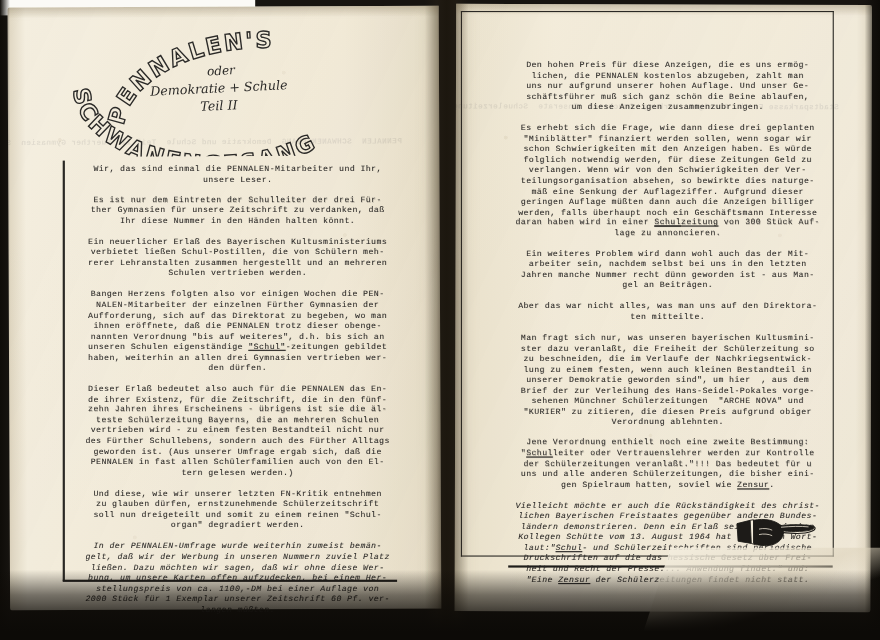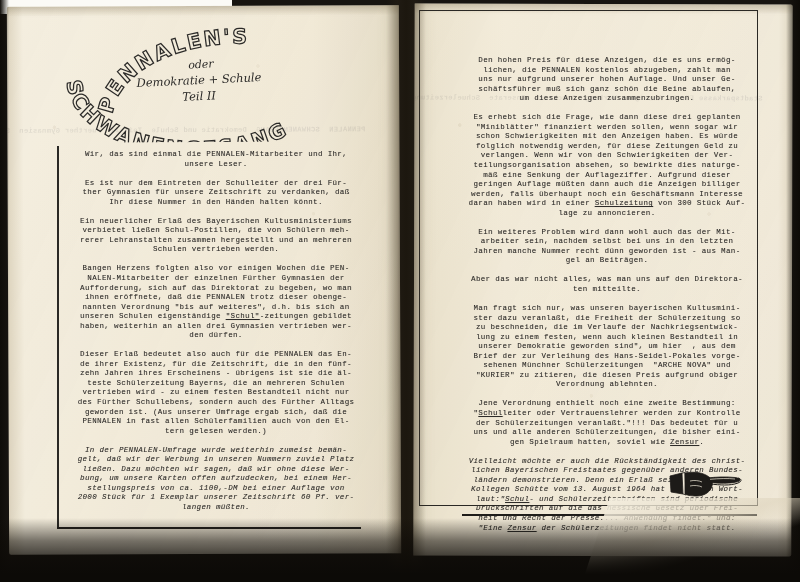--- a/index.html
+++ b/index.html
@@ -304,21 +304,24 @@
 unseren Schulen eigenständige <span style="text-decoration:underline">"Schul"</span>-zeitungen gebildet
 haben, weiterhin an allen drei Gymnasien vertrieben wer-
 den dürfen.</p><p class="para">Dieser Erlaß bedeutet also auch für die PENNALEN das En-
 de ihrer Existenz, für die Zeitschrift, die in den fünf-
 zehn Jahren ihres Erscheinens - übrigens ist sie die äl-
 teste Schülerzeitung Bayerns, die an mehreren Schulen
 vertrieben wird - zu einem festen Bestandteil nicht nur
 des Fürther Schullebens, sondern auch des Fürther Alltags
 geworden ist. (Aus unserer Umfrage ergab sich, daß die
 PENNALEN in fast allen Schülerfamilien auch von den El-
-tern gelesen werden.)</p><p class="para">In der PENNALEN-Umfrage wurde weiterhin zumeist bemän-
+tern gelesen werden.)</p><p class="para">Und diese, wie wir unserer letzten FN-Kritik entnehmen
+zu glauben dürfen, ernstzunehmende Schülerzeitschrift
+soll nun dreigeteilt und somit zu einem reinen "Schul-
+organ" degradiert werden.</p><p class="para">In der PENNALEN-Umfrage wurde weiterhin zumeist bemän-
 gelt, daß wir der Werbung in unseren Nummern zuviel Platz
 ließen. Dazu möchten wir sagen, daß wir ohne diese Wer-
 bung, um unsere Karten offen aufzudecken, bei einem Her-
 stellungspreis von ca. 1100,-DM bei einer Auflage von
 2000 Stück für 1 Exemplar unserer Zeitschrift 60 Pf. ver-
 langen müßten.</p></div>
 
   <div class="page right">
     <div class="edge-top"></div>
     <div class="bleed r">Stadtsparkasse Fürth  Anzeigen  Werbung  Druckerei  Inserate  Schuelerzeitung</div>

